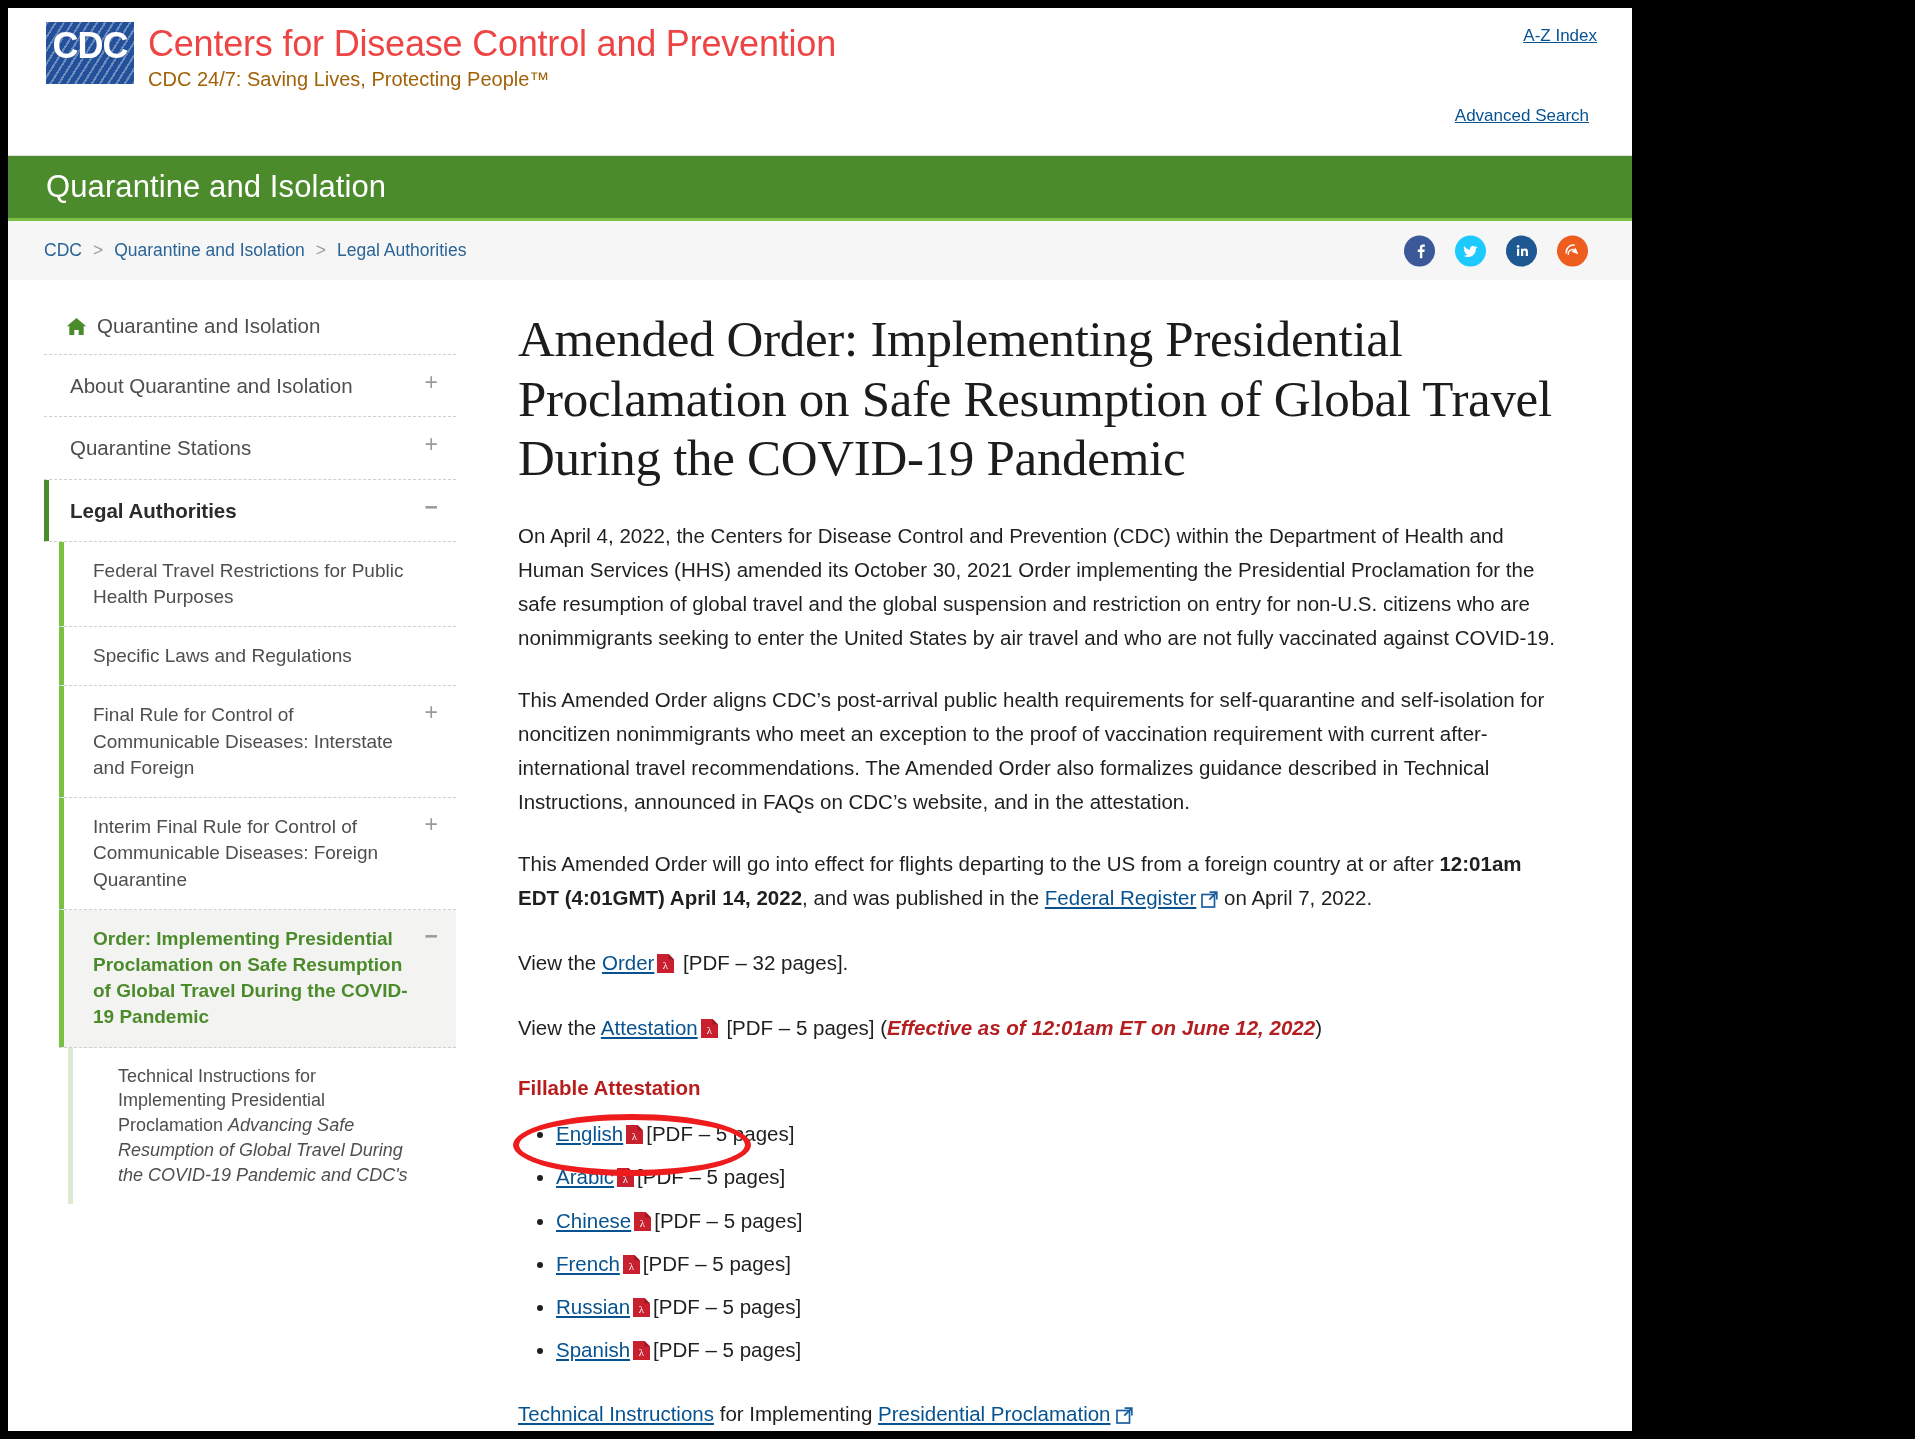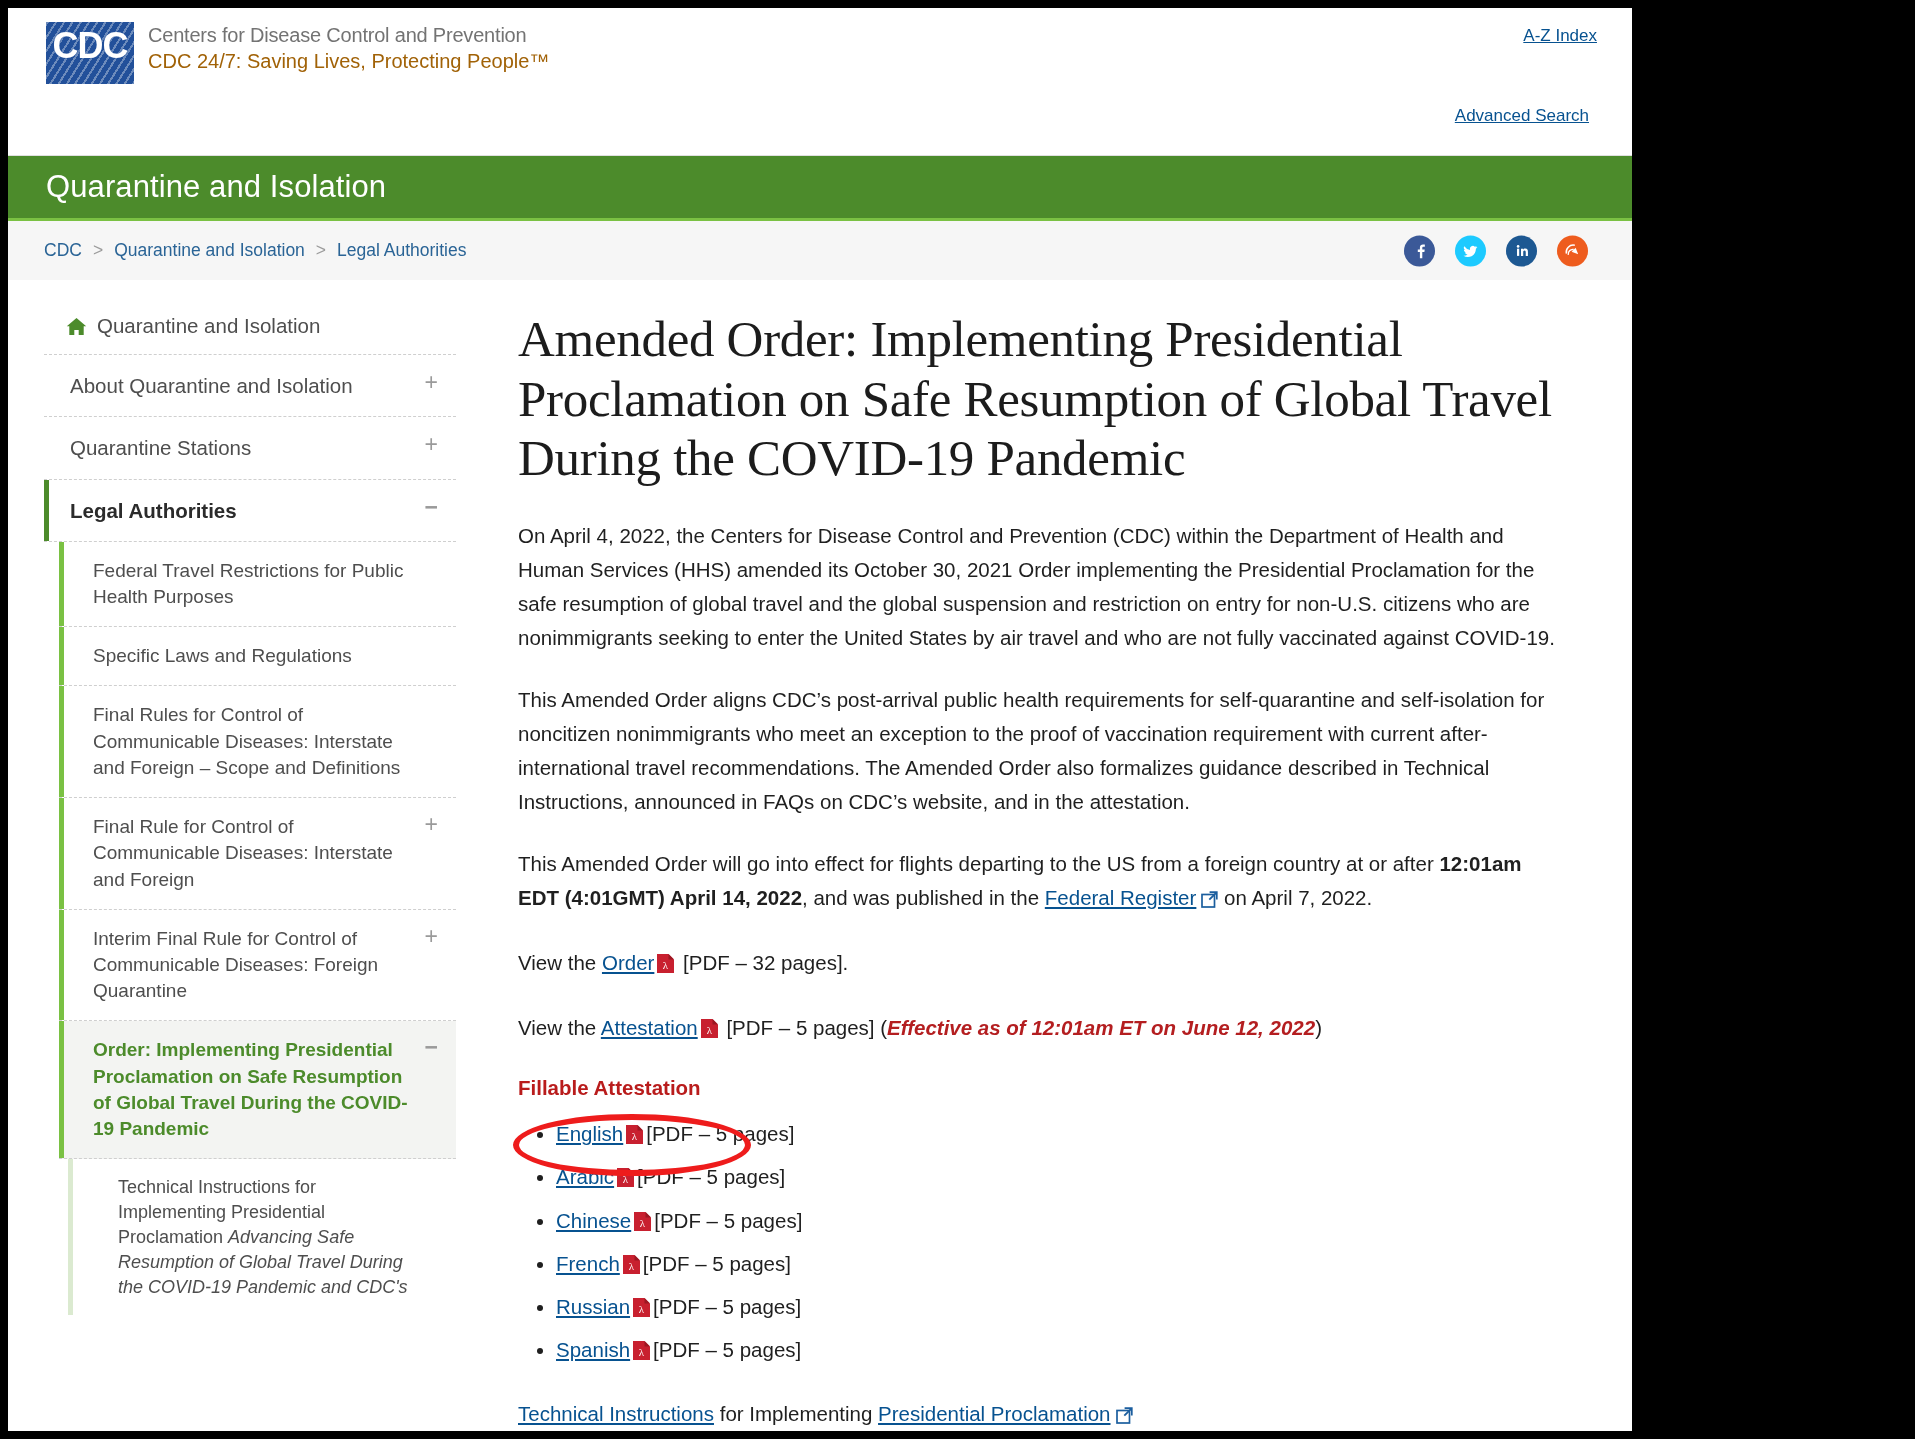--- a/index.html
+++ b/index.html
@@ -55,25 +55,26 @@
     color: #fff;
     font-family: "Liberation Sans", sans-serif;
     font-weight: bold;
     font-size: 36px;
     letter-spacing: -1px;
     z-index: 2;
     text-shadow: 0 0 2px #22509a;
   }
   .logo-text { margin-left: 14px; padding-top: 4px; }
   .logo-title {
-    font-size: 20px;
-    color: #737373;
+    font-size: 36px;
+    color: #ef4444;
     line-height: 1.1;
     letter-spacing: -0.2px;
     white-space: nowrap;
+    text-align: right;
   }
   .logo-tag {
     font-size: 20px;
     color: #a16207;
     margin-top: 4px;
     white-space: nowrap;
   }
 
   .az-index {
     position: absolute;
@@ -429,23 +430,20 @@
         <span>Legal Authorities</span>
         <span class="pm">−</span>
       </div>
 
       <div class="sub-list">
         <div class="sub-item">
           <span>Federal Travel Restrictions for Public Health Purposes</span>
         </div>
         <div class="sub-item">
           <span>Specific Laws and Regulations</span>
-        </div>
-        <div class="sub-item">
-          <span>Final Rules for Control of Communicable Diseases: Interstate and Foreign – Scope and Definitions</span>
         </div>
         <div class="sub-item">
           <span>Final Rule for Control of Communicable Diseases: Interstate and Foreign</span>
           <span class="pm">+</span>
         </div>
         <div class="sub-item">
           <span>Interim Final Rule for Control of Communicable Diseases: Foreign Quarantine</span>
           <span class="pm">+</span>
         </div>
         <div class="sub-item current">

